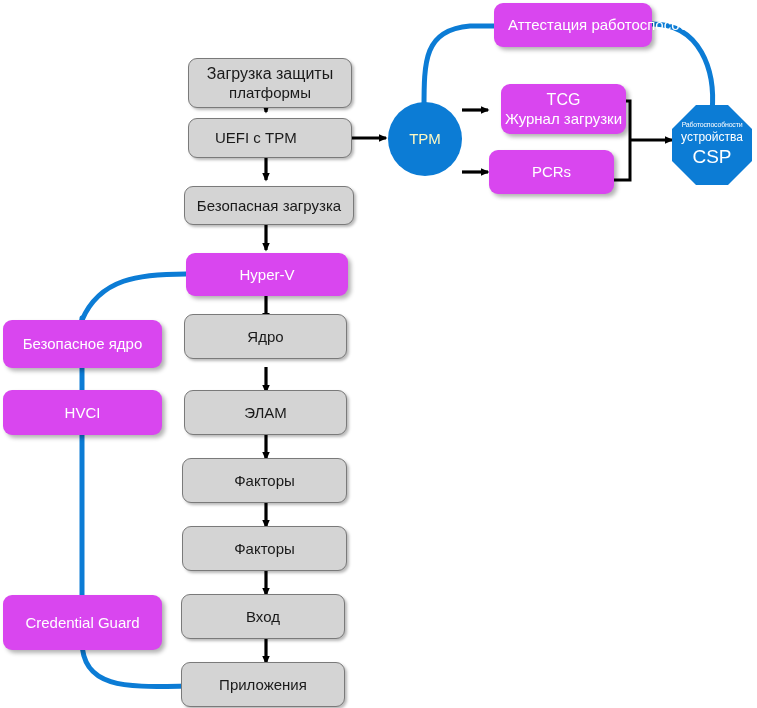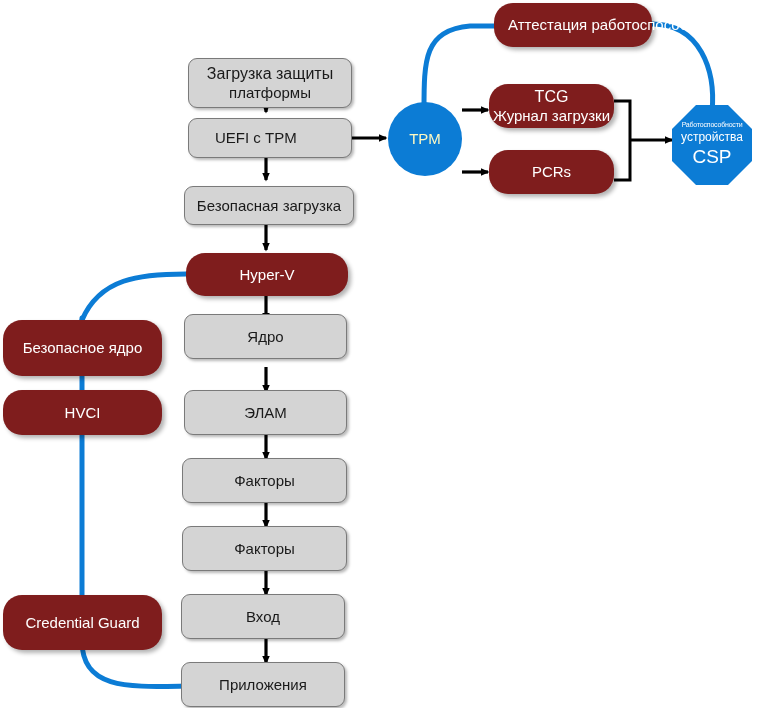--- a/index.html
+++ b/index.html
@@ -37,22 +37,22 @@
   }
   .node-gray {
     background: #d4d4d4;
     border: 1px solid #7a7a7a;
     border-radius: 9px;
     color: #1a1a1a;
     font-size: 15px;
     box-shadow: 2px 2px 3px rgba(0,0,0,0.28);
   }
   .node-blue {
-    background: #7f1d1d;
-    border-radius: 19px;
+    background: #d946ef;
+    border-radius: 9px;
     color: #ffffff;
     font-size: 15px;
     box-shadow: 3px 3px 4px rgba(0,0,0,0.30);
   }
   .node-circle {
     background: #0c7cd5;
     border-radius: 50%;
     color: #fef9c3;
     font-size: 15px;
   }
@@ -171,41 +171,41 @@
   </div>
 
   <div class="node node-gray" style="left:181px; top:594px; width:164px; height:45px;">
     <span>Вход</span>
   </div>
 
   <div class="node node-gray" style="left:181px; top:662px; width:164px; height:45px;text-align:right;">
     <span>Приложения</span>
   </div>
 
-  <div class="node node-blue" style="left:3px; top:320px; width:159px; height:56px;text-align:center;">
+  <div class="node node-blue" style="left:3px; top:320px; width:159px; height:48px;text-align:center;">
     <span>Безопасное ядро</span>
   </div>
 
   <div class="node node-blue" style="left:3px; top:390px; width:159px; height:45px;">
     <span>HVCI</span>
   </div>
 
   <div class="node node-blue" style="left:3px; top:595px; width:159px; height:55px;">
     <span>Credential Guard</span>
   </div>
 
   <div class="node node-circle" style="left:388px; top:102px; width:74px; height:74px;">
     <span>TPM</span>
   </div>
 
   <div class="node node-blue overflow-right" style="left:494px; top:3px; width:158px; height:44px;">
     <span class="clip-text">Аттестация работоспособности</span>
   </div>
 
-  <div class="node node-blue stack2" style="left:489px; top:84px; width:125px; height:44px;">
+  <div class="node node-blue stack2" style="left:501px; top:84px; width:125px; height:50px;">
     <span class="l1">TCG</span>
     <span class="l2 clip-text">Журнал загрузки</span>
   </div>
 
   <div class="node node-blue" style="left:489px; top:150px; width:125px; height:44px;">
     <span>PCRs</span>
   </div>
 
   <div class="node node-octagon" style="left:672px; top:105px; width:80px; height:80px;">
     <span class="oct-small">Работоспособности</span>

